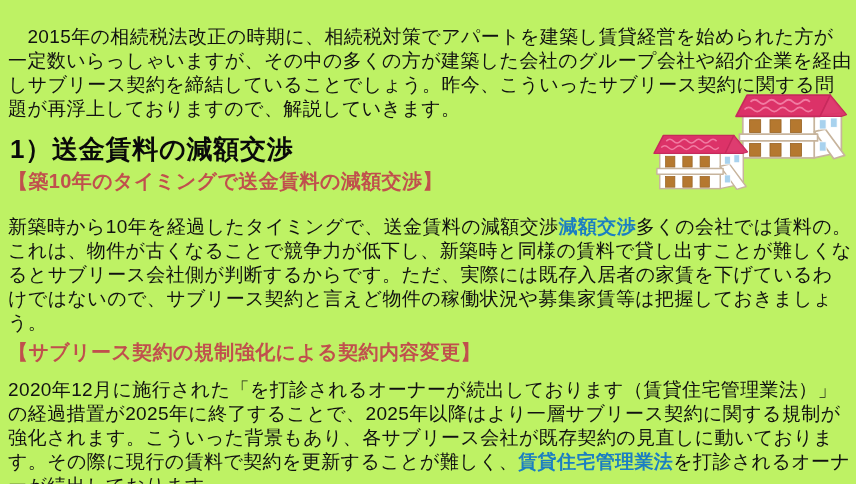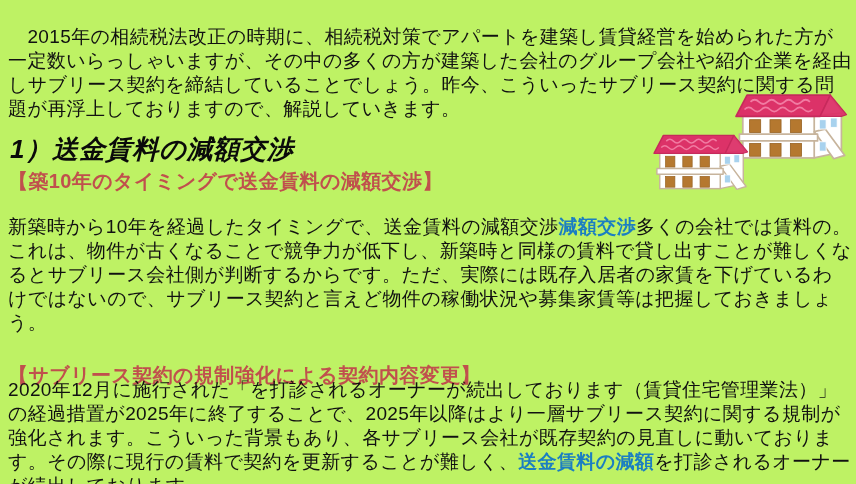--- a/index.html
+++ b/index.html
@@ -12,30 +12,29 @@
   .bodytext{
     position:absolute;left:8px;width:844px;
     font-size:19px;line-height:24px;letter-spacing:.02em;
     color:#111111;text-align:left;
   }
   .intro{top:6px;}
   .heading{
     position:absolute;left:10px;top:116px;
     font-size:26px;line-height:32px;font-weight:700;color:#0a0a0a;
     letter-spacing:.03em;
-    font-style:italic;
   }
   .subheading{
     position:absolute;left:8px;
     font-size:20px;line-height:24px;font-weight:700;
     color:var(--subheading-red,#c0504d);letter-spacing:.02em;
   }
   .sub1{top:152px;text-align:right;}
   .para1{top:196px;}
-  .sub2{top:346px;text-align:center;}
+  .sub2{top:323px;text-align:center;}
   .para2{top:359px;}
   .hl{color:var(--hl-blue,#1b7ec2);font-weight:700;}
   .houses{position:absolute;left:648px;top:84px;width:208px;height:120px;}
 </style>
 </head>
 <body>
 
 <div id="page" style="--subheading-red: #c0504d; --hl-blue: #1b7ec2;">
 
   <p class="bodytext intro"><span>　2015年の相続税法改正の時期に、相続税対策でアパートを建築し賃貸経営を始められた方が一定数いらっしゃいますが、その中の多くの方が建築した会社のグループ会社や紹介企業を経由しサブリース契約を締結していることでしょう。昨今、こういったサブリース契約に関する問題が再浮上しておりますので、解説していきます。</span></p>
@@ -79,15 +78,15 @@
     <use href="#house" transform="translate(88,0) scale(0.85)"></use>
     <use href="#house" transform="translate(6,42) scale(0.72)"></use>
   </svg>
 
   <h2 class="subheading sub1">【築10年のタイミングで送金賃料の減額交渉】</h2>
 
   <p class="bodytext para1"><span>新築時から10年を経過したタイミングで、送金賃料の減額交渉</span><span class="hl">減額交渉</span><span>多くの会社では賃料の。これは、物件が古くなることで競争力が低下し、新築時と同様の賃料で貸し出すことが難しくなるとサブリース会社側が判断するからです。ただ、実際には既存入居者の家賃を下げているわけではないので、サブリース契約と言えど物件の稼働状況や募集家賃等は把握しておきましょう。</span></p>
 
   <h2 class="subheading sub2">【サブリース契約の規制強化による契約内容変更】</h2>
 
-  <p class="bodytext para2"><span>2020年12月に施行された「を打診されるオーナーが続出しております（賃貸住宅管理業法）」の経過措置が2025年に終了することで、2025年以降はより一層サブリース契約に関する規制が強化されます。こういった背景もあり、各サブリース会社が既存契約の見直しに動いております。その際に現行の賃料で契約を更新することが難しく、</span><span class="hl">送金賃料の減額</span><span>を打診されるオーナーが続出しております。</span></p>
+  <p class="bodytext para2"><span>2020年12月に施行された「を打診されるオーナーが続出しております（賃貸住宅管理業法）」の経過措置が2025年に終了することで、2025年以降はより一層サブリース契約に関する規制が強化されます。こういった背景もあり、各サブリース会社が既存契約の見直しに動いております。その際に現行の賃料で契約を更新することが難しく、</span><span class="hl">賃貸住宅管理業法</span><span>を打診されるオーナーが続出しております。</span></p>
 
 </div>
 
 </body></html>

